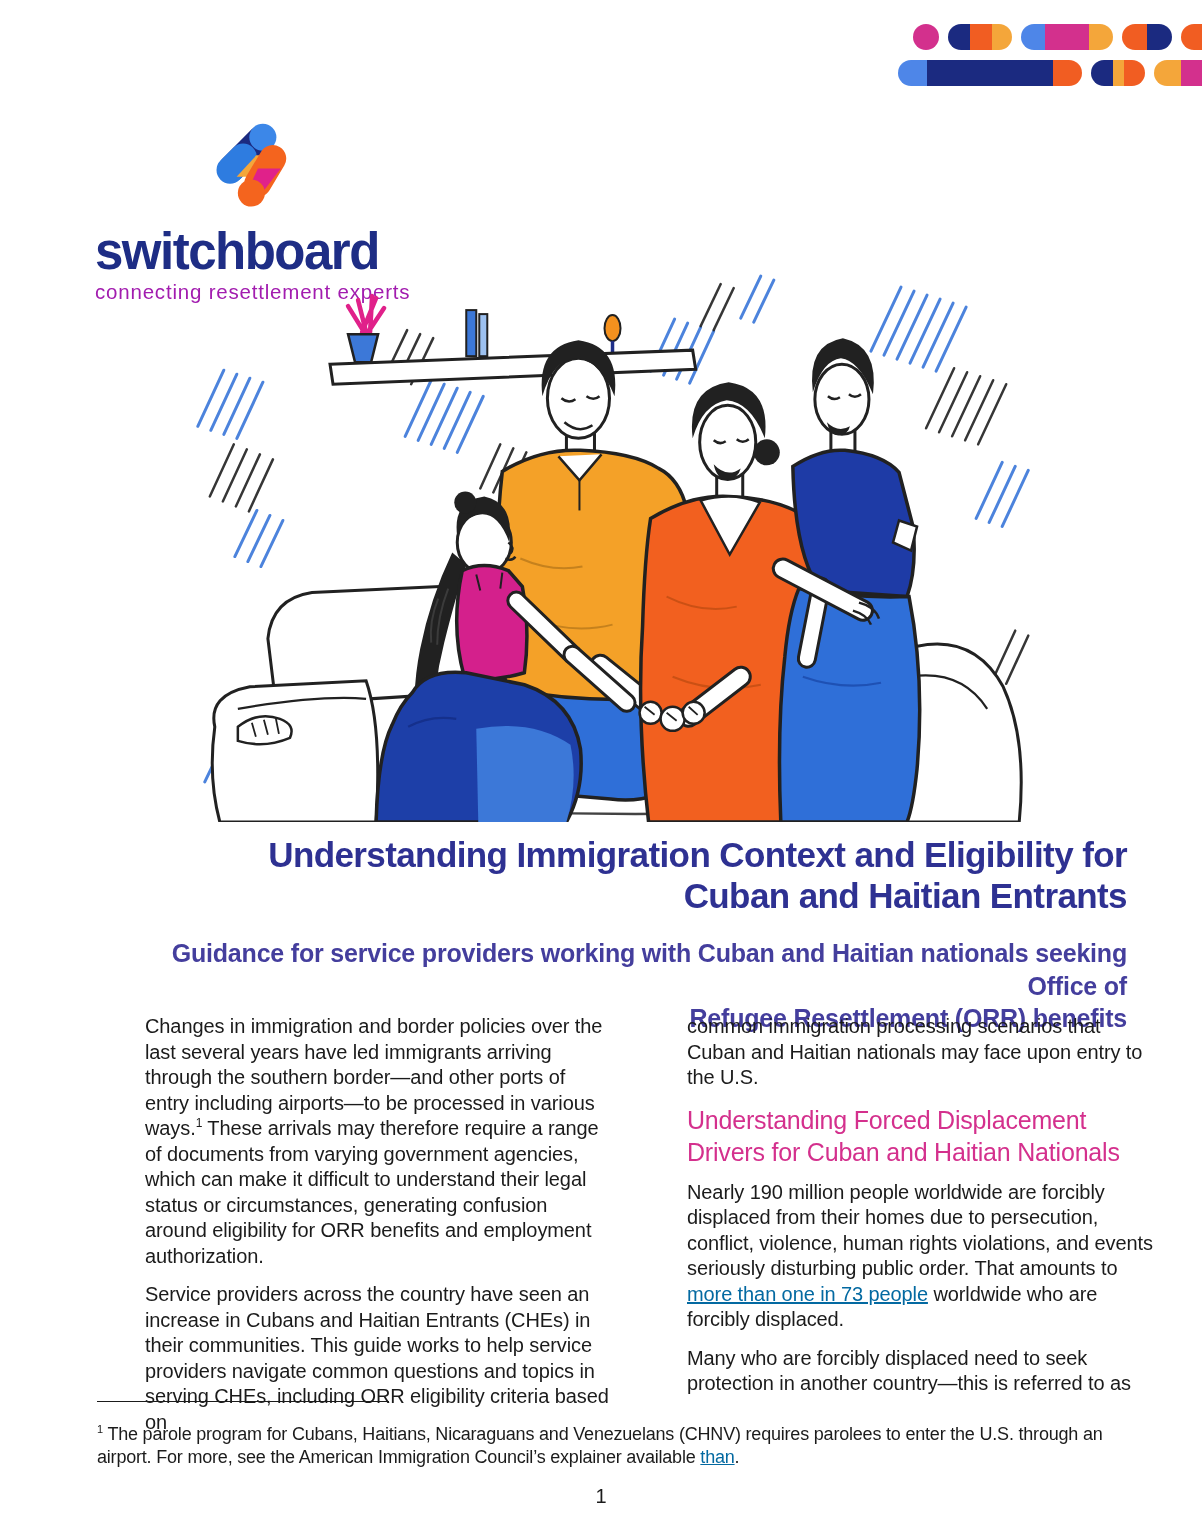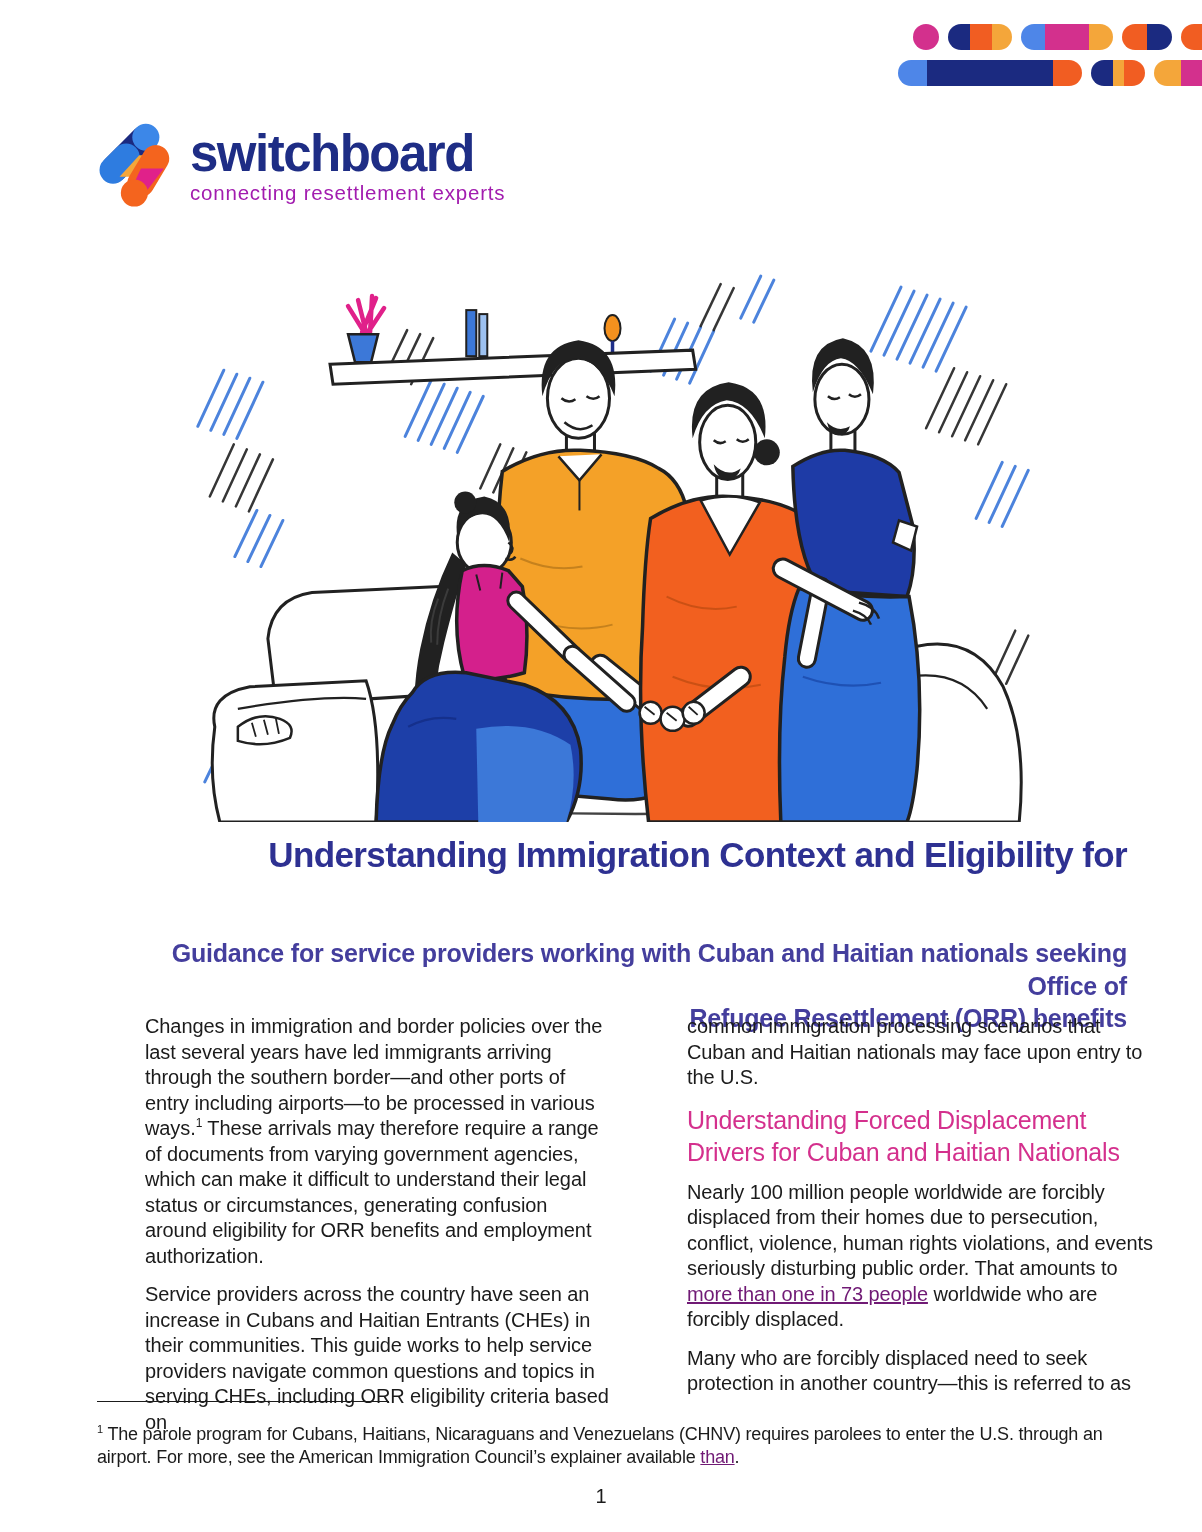--- a/index.html
+++ b/index.html
@@ -19,21 +19,21 @@
   .c-magenta { background:#d3308d; }
   .p-nav-org-amb { width:64px;  background:linear-gradient(90deg,#1b2a80 0 34%,#f15d22 34% 68%,#f4a63a 68% 100%); }
   .p-blu-mag-amb { width:92px;  background:linear-gradient(90deg,#4e86e8 0 26%,#d3308d 26% 74%,#f4a63a 74% 100%); }
   .p-org-nav     { width:50px;  background:linear-gradient(90deg,#f15d22 0 50%,#1b2a80 50% 100%); }
   .p-org-nav-cut { width:40px;  background:linear-gradient(90deg,#f15d22 0 55%,#1b2a80 55% 100%); }
   .p-blu-nav-org { width:184px; background:linear-gradient(90deg,#4e86e8 0 16%,#1b2a80 16% 84%,#f15d22 84% 100%); }
   .p-nav-amb-org { width:54px;  background:linear-gradient(90deg,#1b2a80 0 40%,#f4a63a 40% 62%,#f15d22 62% 100%); }
   .p-amb-mag-cut { width:64px;  background:linear-gradient(90deg,#f4a63a 0 42%,#d3308d 42% 100%); }
 
   
-  .logo { position:absolute; top:120px; left:95px; display:flex; align-items:center; gap:13px; }
+  .logo { position:absolute; top:120px; left:95px; display:flex; align-items:center; gap:13px;flex-direction:column; }
   .logo-mark { width:82px; height:92px; }
   .logo-text { display:flex; flex-direction:column; }
   .brand { font-size:51px; font-weight:bold; letter-spacing:-1.5px; color:#1e2d85; line-height:1.05; }
   .tagline { font-size:20.5px; color:#a21caf; letter-spacing:0.8px; margin-top:1px; }
 
   
   .illustration { position:absolute; top:256px; left:178px; width:855px; height:566px; }
   .illustration svg { width:100%; height:100%; display:block; }
 
   
@@ -41,21 +41,21 @@
     font-size:35px; font-weight:bold; color:#2e3192; letter-spacing:-0.6px; line-height:1.17;text-align:right; }
   .doc-subtitle { position:absolute; top:937px; left:97px; width:1030px;
     font-size:25px; font-weight:bold; color:#443e9d; letter-spacing:-0.2px; line-height:1.3;text-align:right; }
 
   .columns { position:absolute; top:1014px; left:97px; width:1008px; display:flex; gap:76px;margin-left:48px; }
   .col { width:466px; font-size:20px; line-height:1.275; letter-spacing:-0.1px; color:#1b1b1b; }
   .col p { margin:0 0 13px 0; }
   .section-heading { font-size:25px; font-weight:normal; color:#d4308d; line-height:1.3;
     letter-spacing:-0.2px; margin:7px 0 11px 0; }
   sup { font-size:12px; line-height:0; vertical-align:super; }
-  .link { color:#701a75; text-decoration:underline; cursor:pointer; }
+  .link { color:#0369a1; text-decoration:underline; cursor:pointer; }
 
   
   .footnote-rule { position:absolute; top:1401px; left:97px; width:292px; border-top:1.7px solid #1b1b1b; }
   .footnote { position:absolute; top:1423px; left:97px; width:1010px;
     font-size:18px; line-height:1.3; letter-spacing:-0.2px; color:#1b1b1b; }
   .footnote sup { font-size:11px; }
   .page-number { position:absolute; top:1485px; left:0; width:1202px; text-align:center;
     font-size:20px; color:#1b1b1b; }
 </style>
 </head>
@@ -252,35 +252,36 @@
         <circle cx="470" cy="456" r="11" fill="#ffffff" stroke="#212121" stroke-width="2.5"></circle>
         <circle cx="492" cy="462" r="12" fill="#ffffff" stroke="#212121" stroke-width="2.5"></circle>
         <circle cx="513" cy="456" r="11" fill="#ffffff" stroke="#212121" stroke-width="2.5"></circle>
         <path d="M464,450 l10,8 M486,456 l10,8 M508,450 l9,8" stroke="#212121" stroke-width="1.8" fill="none"></path>
       </g>
     </svg>
   </div>
 
   <div class="doc-title">
     <div>Understanding Immigration Context and Eligibility for</div>
+    <div>Cuban and Haitian Entrants</div>
   </div>
   <div class="doc-subtitle">
     <div>Guidance for service providers working with Cuban and Haitian nationals seeking Office of</div>
     <div>Refugee Resettlement (ORR) benefits</div>
   </div>
 
   <div class="columns">
     <div class="col">
       <p><span>Changes in immigration and border policies over the last several years have led immigrants arriving through the southern border—and other ports of entry including airports—to be processed in various ways.</span><sup>1</sup><span> These arrivals may therefore require a range of documents from varying government agencies, which can make it difficult to understand their legal status or circumstances, generating confusion around eligibility for ORR benefits and employment authorization.</span></p>
       <p>Service providers across the country have seen an increase in Cubans and Haitian Entrants (CHEs) in their communities. This guide works to help service providers navigate common questions and topics in serving CHEs, including ORR eligibility criteria based on</p>
     </div>
     <div class="col">
       <p>common immigration processing scenarios that Cuban and Haitian nationals may face upon entry to the U.S.</p>
       <h2 class="section-heading">Understanding Forced Displacement Drivers for Cuban and Haitian Nationals</h2>
-      <p><span>Nearly 100 million people worldwide are forcibly displaced from their homes due to persecution, conflict, violence, human rights violations, and events seriously disturbing public order. That amounts to </span><a class="link">more than one in 73 people</a><span> worldwide who are forcibly displaced.</span></p>
+      <p><span>Nearly 190 million people worldwide are forcibly displaced from their homes due to persecution, conflict, violence, human rights violations, and events seriously disturbing public order. That amounts to </span><a class="link">more than one in 73 people</a><span> worldwide who are forcibly displaced.</span></p>
       <p>Many who are forcibly displaced need to seek protection in another country—this is referred to as</p>
     </div>
   </div>
 
   <div class="footnote-rule"></div>
   <div class="footnote"><sup>1</sup><span> The parole program for Cubans, Haitians, Nicaraguans and Venezuelans (CHNV) requires parolees to enter the U.S. through an airport. For more, see the American Immigration Council’s explainer available </span><a class="link">than</a><span>.</span></div>
 
   <div class="page-number">1</div>
 
 </div>

